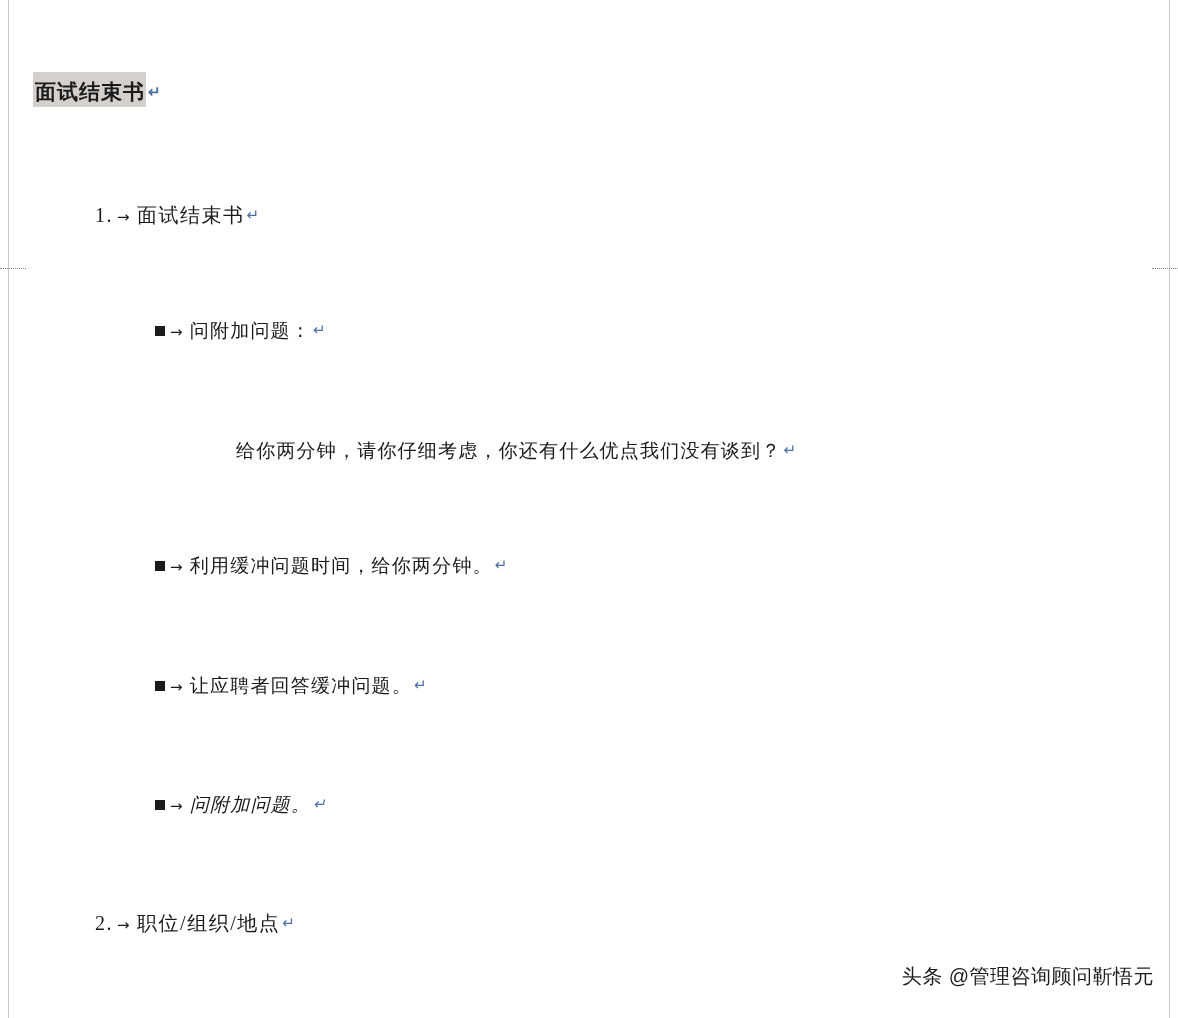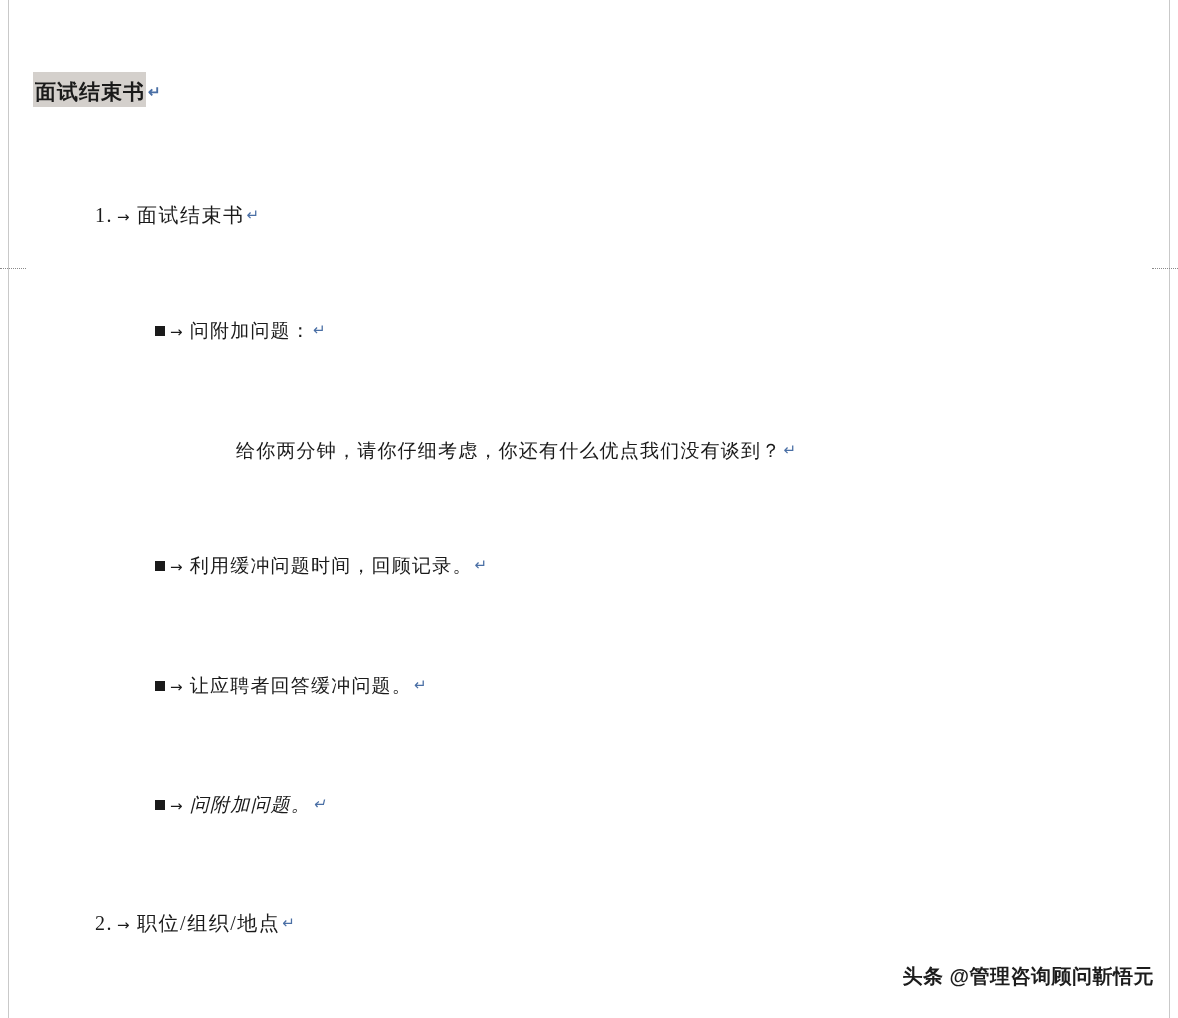--- a/index.html
+++ b/index.html
@@ -130,21 +130,21 @@
   .p-b4   { left: 155px; top: 792px; font-style: italic; }
   .p-num2 { left: 95px;  top: 910px; }
 
   .watermark {
     position: absolute;
     right: 24px;
     bottom: 28px;
     font-size: 20px;
     color: #1c1c1c;
     font-family: "Liberation Sans", "DejaVu Sans", sans-serif;
-    font-weight: bold;
+    font-weight: normal;
     letter-spacing: 0.5px;
     white-space: nowrap;
   }
 </style>
 </head>
 <body>
 
 <div class="page">
 
   <div class="page-edge-left"></div>
@@ -164,21 +164,21 @@
 
     <div class="para bullet-item p-b1">
       <span class="sq"></span><span class="arrow">→</span><span>问附加问题：</span><span class="pilcrow">↵</span>
     </div>
 
     <div class="para plain-item p-t1">
       <span>给你两分钟，请你仔细考虑，你还有什么优点我们没有谈到？</span><span class="pilcrow">↵</span>
     </div>
 
     <div class="para bullet-item p-b2">
-      <span class="sq"></span><span class="arrow">→</span><span>利用缓冲问题时间，回顾记录。</span><span class="pilcrow">↵</span>
+      <span class="sq"></span><span class="arrow">→</span><span>利用缓冲问题时间，给你两分钟。</span><span class="pilcrow">↵</span>
     </div>
 
     <div class="para bullet-item p-b3">
       <span class="sq"></span><span class="arrow">→</span><span>让应聘者回答缓冲问题。</span><span class="pilcrow">↵</span>
     </div>
 
     <div class="para bullet-item p-b4">
       <span class="sq"></span><span class="arrow">→</span><span>问附加问题。</span><span class="pilcrow">↵</span>
     </div>
 

